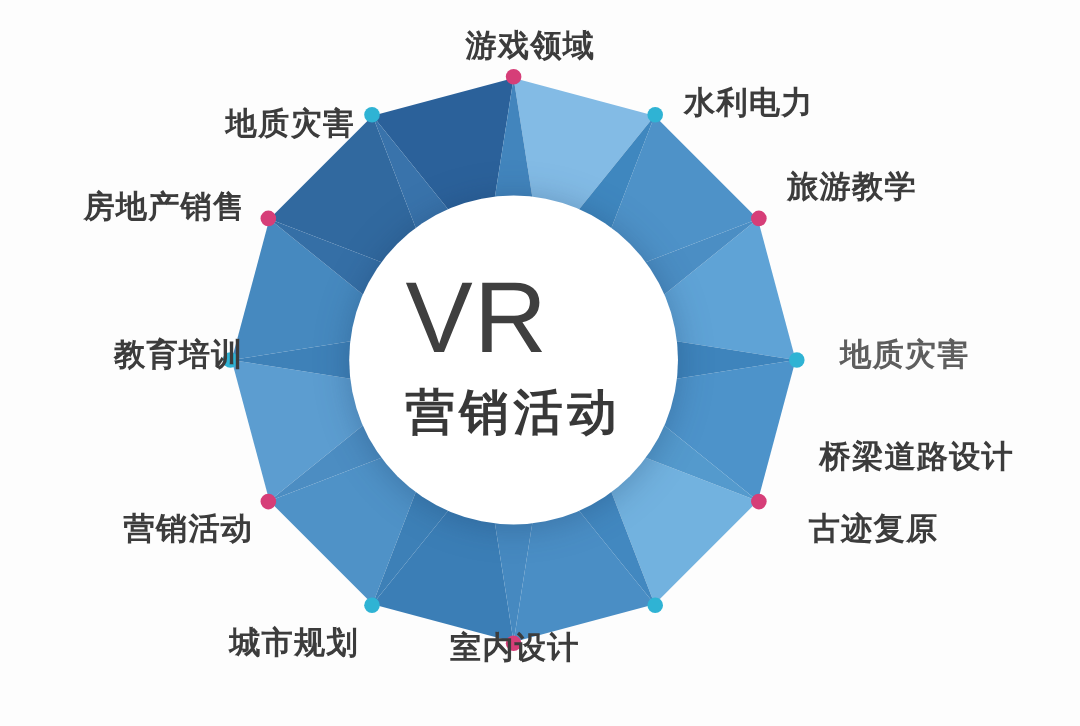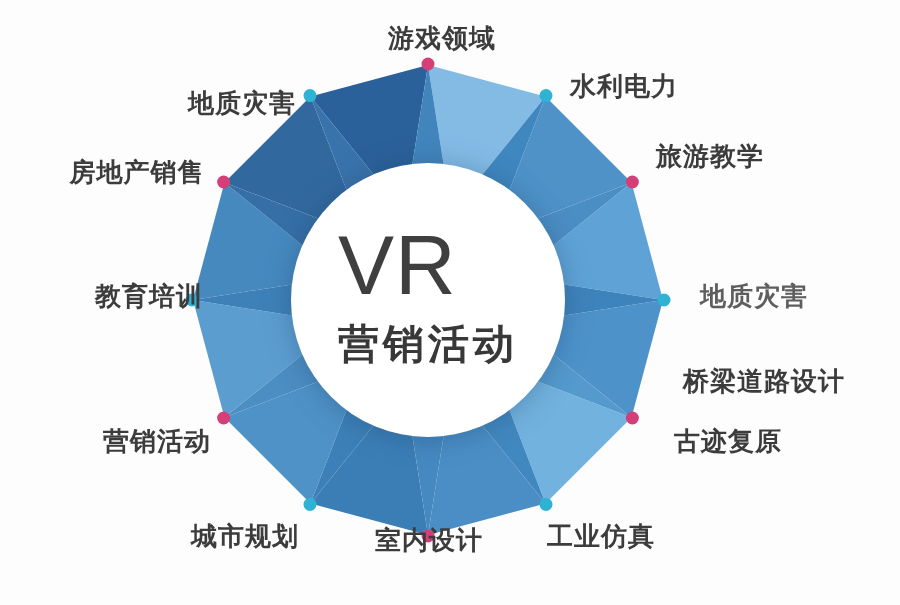--- a/index.html
+++ b/index.html
@@ -74,21 +74,20 @@
     <div class="center-subtitle">营销活动</div>
   </div>
 
   <div id="labels">
       <div class="node-label" style="left: 428px; top: 38px; margin-left: 14px;">游戏领域</div>
       <div class="node-label" style="left: 624px; top: 86px;">水利电力</div>
       <div class="node-label" style="left: 710px; top: 156px; font-family: Liberation Serif, serif;">旅游教学</div>
       <div class="node-label" style="left: 754px; top: 296px; color: rgb(94, 94, 94);">地质灾害</div>
       <div class="node-label" style="left: 764px; top: 381px;">桥梁道路设计</div>
       <div class="node-label" style="left: 705px; top: 441px; margin-left: 23px;">古迹复原</div>
-      <div class="node-label" style="left: 601px; top: 536px;">工业仿真</div>
       <div class="node-label" style="left: 429px; top: 540px;">室内设计</div>
       <div class="node-label" style="left: 245px; top: 536px;">城市规划</div>
       <div class="node-label" style="left: 157px; top: 441px;">营销活动</div>
       <div class="node-label" style="left: 121px; top: 296px; margin-left: 28px;">教育培训</div>
       <div class="node-label" style="left: 137px; top: 172px;">房地产销售</div>
       <div class="node-label" style="left: 242px; top: 83px; margin-top: 20px;">地质灾害</div>
     </div>
 </div>
 
 </body></html>

